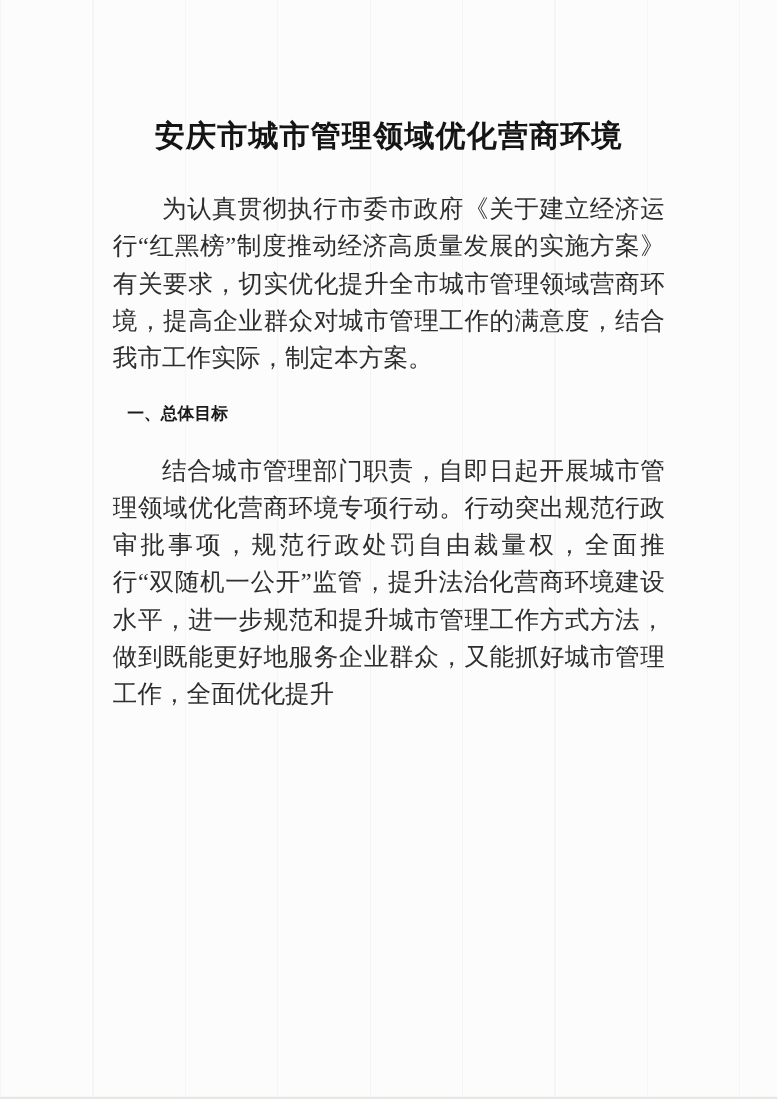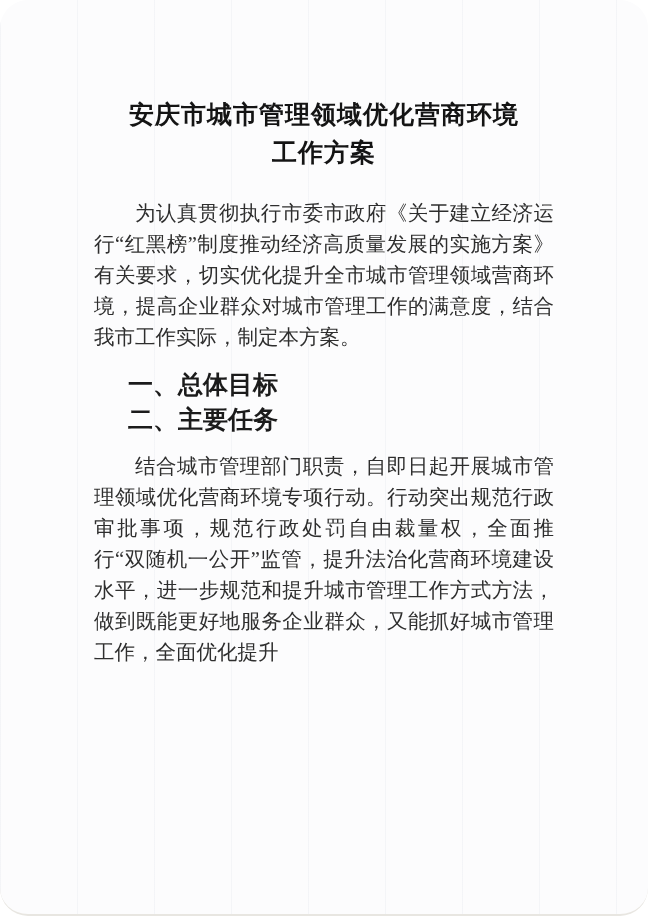--- a/index.html
+++ b/index.html
@@ -19,60 +19,57 @@
       rgba(222, 226, 233, 0.28) 0px,
       rgba(222, 226, 233, 0.28) 1px,
       rgba(255, 255, 255, 0) 1px,
       rgba(255, 255, 255, 0) 77px
     );
     border-bottom: 2px solid #e8e6e1;
     padding: 96px 78px 0 78px;
     overflow: hidden;
     font-family: "Liberation Serif", "DejaVu Serif", serif;
     color: #2e2e2e;
-    border-radius: 28px;
   }
   .doc-title {
     margin: 0 0 26px 0;
     text-align: center;
     font-size: 25px;
     line-height: 38px;
     font-weight: 700;
     letter-spacing: 1px;
     color: #141414;
   }
   .title-line { display: block; }
   .para {
     margin: 16px;
     font-size: 20.5px;
     line-height: 31px;
     text-align: justify;
     text-indent: 2em;
   }
   .heading {
     margin: 4px 0 3px 0;
-    font-size: 25px;
+    font-size: 14px;
     line-height: 31px;
     font-weight: 700;
-    font-family: Liberation Sans, sans-serif;
+    font-family: Liberation Mono, monospace;
     color: #1b1b1b;
     text-indent: 2em;
   }
 </style>
 </head>
 <body>
 
 <div class="page">
   <h1 class="doc-title">
     <span class="title-line">安庆市城市管理领域优化营商环境</span>
-    <span class="title-line">工作方案</span>
   </h1>
 
   <p class="para">为认真贯彻执行市委市政府《关于建立经济运行“红黑榜”制度推动经济高质量发展的实施方案》有关要求，切实优化提升全市城市管理领域营商环境，提高企业群众对城市管理工作的满意度，结合我市工作实际，制定本方案。</p>
 
   <h2 class="heading">一、总体目标</h2>
 
 
-  <h2 class="heading">二、主要任务</h2>
 
   <p class="para">结合城市管理部门职责，自即日起开展城市管理领域优化营商环境专项行动。行动突出规范行政审批事项，规范行政处罚自由裁量权，全面推行“双随机一公开”监管，提升法治化营商环境建设水平，进一步规范和提升城市管理工作方式方法，做到既能更好地服务企业群众，又能抓好城市管理工作，全面优化提升</p>
 
 </div>
 
 </body></html>

